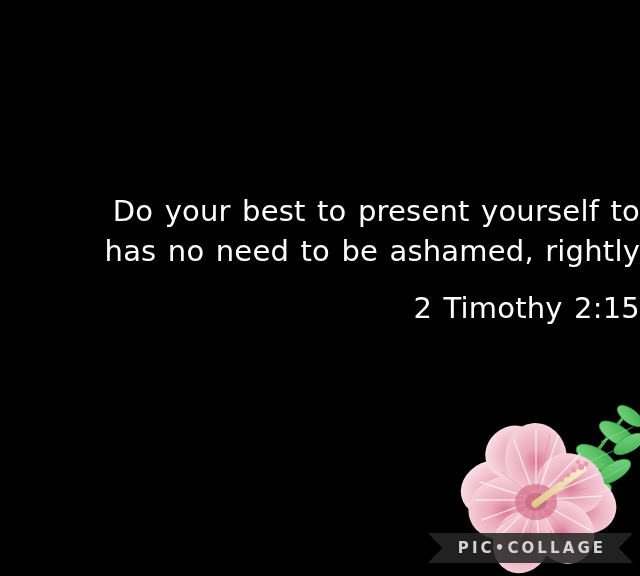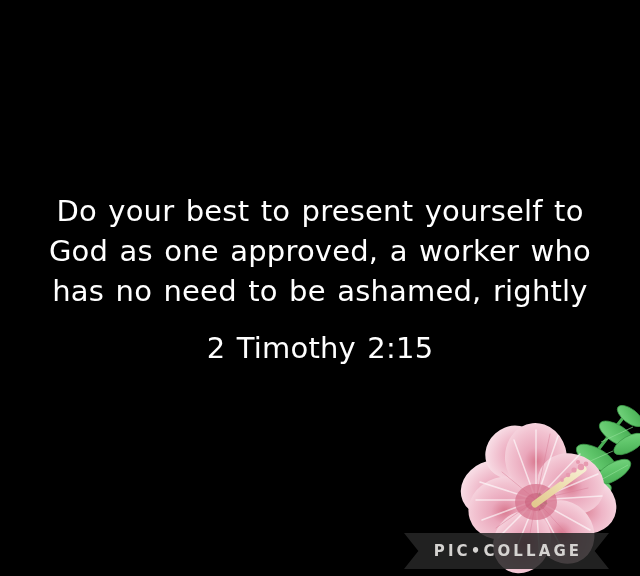--- a/index.html
+++ b/index.html
@@ -15,21 +15,21 @@
     overflow: hidden;
     font-family: "DejaVu Sans", sans-serif;
   }
 
   
   #verse-block {
     position: absolute;
     left: 0;
     top: 191px;
     width: 640px;
-    text-align: center;
+    text-align: right;
     color: #ffffff;
     font-size: 29px;
     line-height: 40px;
     letter-spacing: 0.2px;
     word-spacing: 2px;
     white-space: nowrap;
   }
   .verse-line { display: block; }
   #verse-reference {
     display: block;
@@ -42,24 +42,24 @@
     left: 440px;
     top: 396px;
     width: 200px;
     height: 180px;
   }
   #decoration svg { display: block; }
 
   
   #watermark {
     position: absolute;
-    left: 404px;
+    left: 428px;
     top: 533px;
     width: 205px;
-    height: 36px;
+    height: 30px;
   }
   #watermark-ribbon {
     position: absolute;
     inset: 0;
     background: rgba(38, 38, 38, 0.86);
     -webkit-clip-path: polygon(0 0, 100% 0, 100% 100%, 0 100%, 7% 50%);
     clip-path: polygon(0% 0%, 100% 0%, 93% 50%, 100% 100%, 0% 100%, 7% 50%);
   }
   #watermark-label {
     position: absolute;
@@ -74,21 +74,20 @@
     text-indent: 3px;
   }
 </style>
 </head>
 <body>
 
 <div id="canvas">
 
   <div id="verse-block">
     <span class="verse-line">Do your best to present yourself to</span>
-    <span class="verse-line">God as one approved, a worker who</span>
     <span class="verse-line">has no need to be ashamed, rightly</span>
     <span id="verse-reference">2 Timothy 2:15</span>
   </div>
 
   <div id="decoration">
     <svg width="200" height="180" viewBox="0 0 200 180" xmlns="http://www.w3.org/2000/svg">
       <defs>
         <radialGradient id="petalGrad" cx="50%" cy="55%" r="62%">
           <stop offset="0%" stop-color="#d9788f"></stop>
           <stop offset="32%" stop-color="#eaa8bc"></stop>

